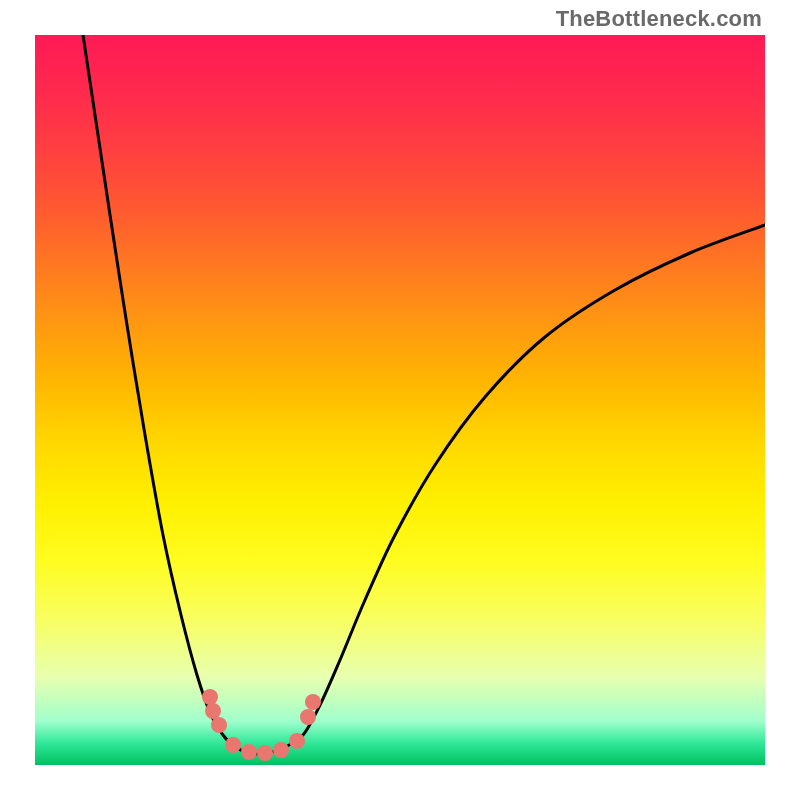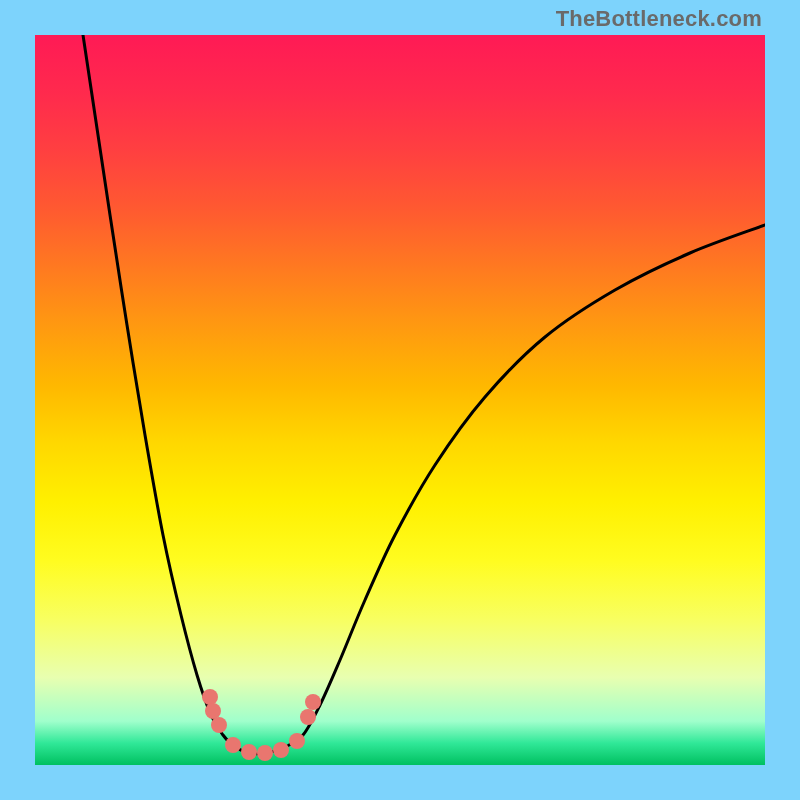--- a/index.html
+++ b/index.html
@@ -9,21 +9,21 @@
     height: 800px;
     background: #000000;
     overflow: hidden;
   }
   .frame {
     position: absolute;
     top: 0;
     left: 0;
     width: 800px;
     height: 800px;
-    background: #7dd3fc;
+    background: #ffffff;
   }
   .plot-area {
     position: absolute;
     top: 35px;
     left: 35px;
     width: 730px;
     height: 730px;
     background: linear-gradient(to bottom,
       #ff1a55 0%,
       #ff2a4d 8%,

